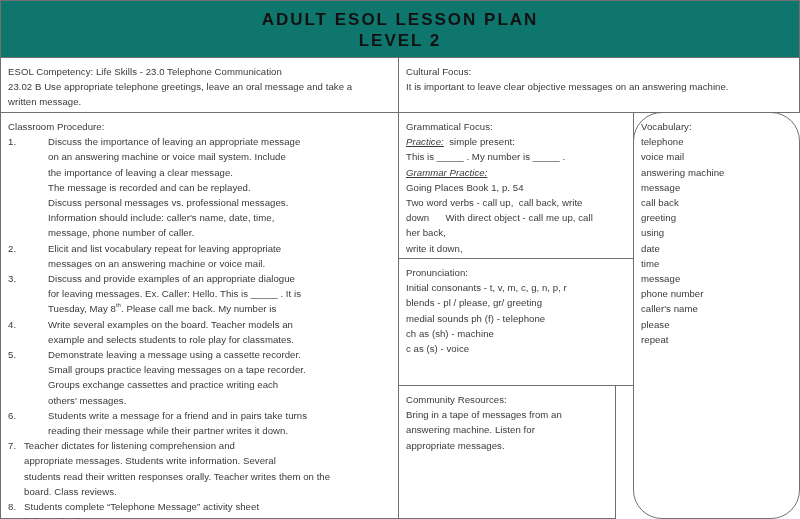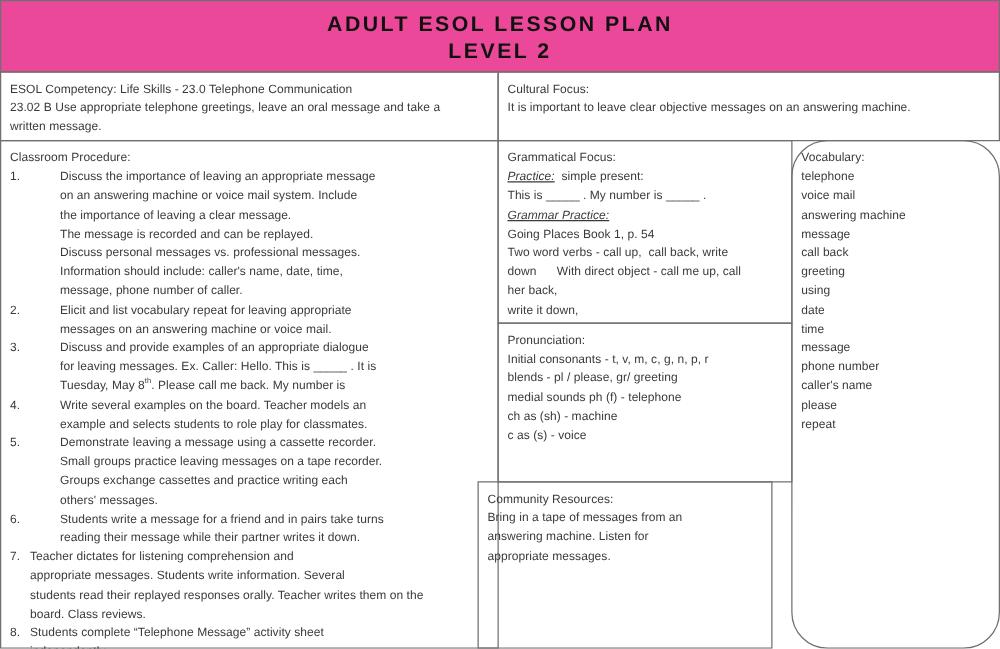--- a/index.html
+++ b/index.html
@@ -1,29 +1,29 @@
 <!DOCTYPE html>
 <html><head>
 <meta charset="utf-8">
 <style>
   * { box-sizing: border-box; margin: 0; padding: 0; }
   html, body { width: 800px; height: 519px; background: #ffffff; overflow: hidden; }
   body { font-family: "Liberation Sans", sans-serif; color: #333; font-size: 10px; }
   .page { position: relative; width: 800px; height: 519px; }
   .box { position: absolute; border: 1.5px solid #707070; }
-  .header { left: 0; top: 0; width: 800px; height: 58px; background: #ec4899; text-align: center; }
+  .header { left: 0; top: 0; width: 800px; height: 58px; background: #0f766e; text-align: center; }
   .header .t1 { font-family: "Liberation Sans", sans-serif; font-weight: bold; font-size: 17px; letter-spacing: 2px; color: #111; margin-top: 8px; line-height: 21px; }
   .header .t2 { font-family: "Liberation Sans", sans-serif; font-weight: bold; font-size: 17px; letter-spacing: 2px; color: #111; line-height: 21px; }
   .cell { padding: 6px 6px 0 7px; line-height: 15.2px; font-size: 9.6px; color: #3a3a3a; letter-spacing: 0.05px; }
   .competency { left: 0; top: 57px; width: 399px; height: 56px; }
   .cultural { left: 398px; top: 57px; width: 402px; height: 56px; }
   .procedure { left: 0; top: 112px; width: 399px; height: 407px; padding-top: 6px; }
   .grammar { left: 398px; top: 112px; width: 236px; height: 147px; }
   .pron { left: 398px; top: 258px; width: 236px; height: 128px; }
-  .community { left: 382px; top: 385px; width: 236px; height: 134px; }
+  .community { left: 398px; top: 385px; width: 218px; height: 134px; }
   .vocab { left: 633px; top: 112px; width: 167px; height: 407px; border-radius: 29px; }
   .u { text-decoration: underline; font-style: italic; }
   .step { display: flex; }
   .num { width: 40px; flex: none; }
   .num-short { width: 16px; flex: none; }
   .lines div { white-space: nowrap; }
   sup { font-size: 6px; vertical-align: top; line-height: 8px; }
   .vline { white-space: nowrap; }
 </style>
 </head>
@@ -104,21 +104,21 @@
         <div>Students write a message for a friend and in pairs take turns</div>
         <div>reading their message while their partner writes it down.</div>
       </div>
     </div>
 
     <div class="step">
       <div class="num-short">7.</div>
       <div class="lines">
         <div>Teacher dictates for listening comprehension and</div>
         <div>appropriate messages. Students write information.  Several</div>
-        <div>students read their replayed responses orally. Teacher writes them      on the</div>
+        <div>students read their written responses orally. Teacher writes them      on the</div>
         <div>board.  Class reviews.</div>
       </div>
     </div>
 
     <div class="step">
       <div class="num-short">8.</div>
       <div class="lines">
         <div>Students complete “Telephone Message” activity sheet</div>
         <div>independently.</div>
       </div>

